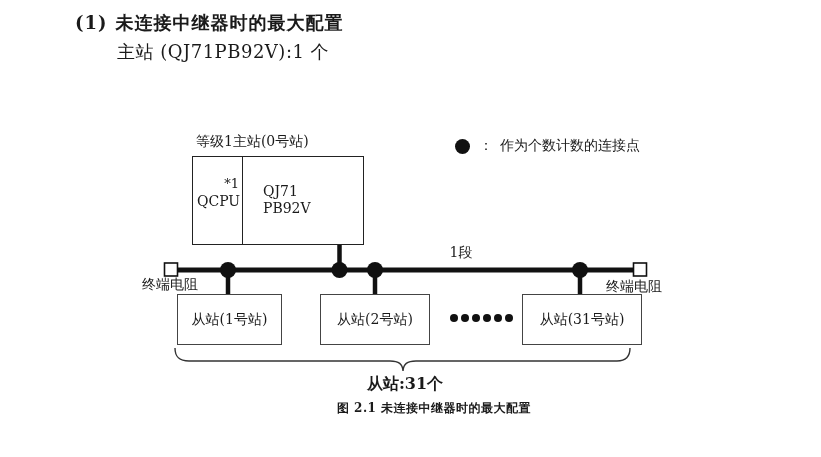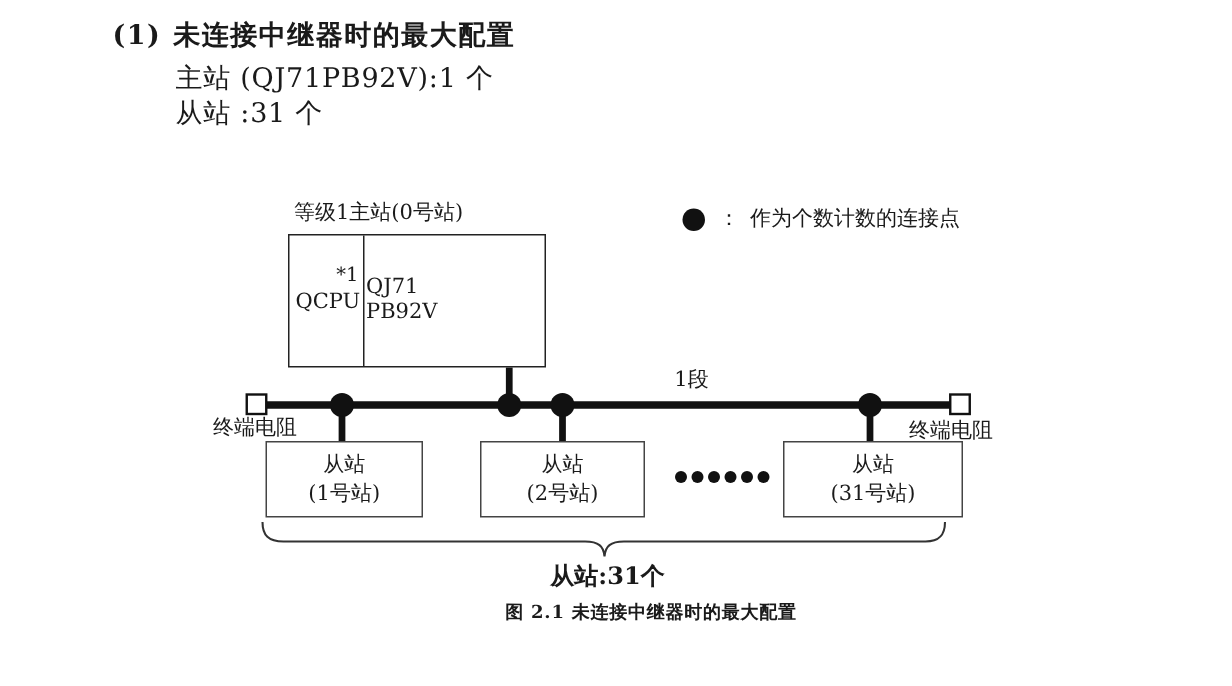--- a/index.html
+++ b/index.html
@@ -28,32 +28,32 @@
     left:192px;top:156px;width:172px;height:89px;
     border:1px solid #222;box-sizing:border-box;
     display:flex;background:#fff;
   }
   .m-cell{box-sizing:border-box;position:relative;font-size:14px;}
   .m-cell-power{width:73px;border-right:1px solid #222;display:flex;align-items:center;justify-content:center;}
   .m-cell-cpu{width:50px;border-right:1px solid #222;}
   .m-cell-module{width:47px;}
   .cpu-note{position:absolute;top:19px;right:3px;font-size:13px;}
   .cpu-name{position:absolute;left:4px;top:36px;}
-  .module-name{position:absolute;left:1px;top:26px;line-height:17px;white-space:nowrap;}
+  .module-name{position:absolute;left:20px;top:26px;line-height:17px;white-space:nowrap;}
   .legend{left:455px;top:137px;display:flex;align-items:center;font-size:14px;white-space:nowrap;}
   .legend-dot{width:15px;height:15px;border-radius:50%;background:#111;display:inline-block;}
   .legend-sep{margin-left:9px;}
   .legend-text{margin-left:7px;}
   .segment-label{left:461px;top:244px;transform:translateX(-50%);font-size:14px;white-space:nowrap;}
   .term-label{font-size:14px;white-space:nowrap;}
   .term-left{left:142px;top:276px;}
   .term-right{left:606px;top:278px;}
   .slave-box{
     top:294px;height:51px;border:1px solid #444;box-sizing:border-box;background:#fff;
-    display:flex;flex-direction:column;justify-content:center;
+    display:flex;flex-direction:row;align-items:center;justify-content:center;
     font-size:14px;line-height:19px;text-align:center;
   }
   .slave-1{left:177px;width:105px;}
   .slave-2{left:320px;width:110px;}
   .slave-3{left:522px;width:120px;}
   .brace-label{left:405px;top:374px;transform:translateX(-50%);font-size:16px;white-space:nowrap;font-weight:bold;}
   .caption{
     left:434px;top:400px;transform:translateX(-50%);
     font-size:12px;font-weight:bold;letter-spacing:0.5px;white-space:nowrap;
   }
@@ -63,21 +63,20 @@
 </style>
 </head>
 <body>
 
 <div id="page">
 
   <div class="abs heading">
     <span class="h-num">(1)</span><span>未连接中继器时的最大配置</span>
   </div>
   <div class="abs intro-line intro-1">主站 (QJ71PB92V):1 个</div>
-  <div class="abs intro-line intro-2">从站 :31 个</div>
 
   <svg class="diagram-canvas" width="821" height="457" viewBox="0 0 821 457">
 
     <line x1="171" y1="270" x2="640" y2="270" stroke="#111" stroke-width="5"></line>
 
     <line x1="339.5" y1="244" x2="339.5" y2="270" stroke="#111" stroke-width="4.5"></line>
     <line x1="228" y1="270" x2="228" y2="295" stroke="#111" stroke-width="4.5"></line>
     <line x1="375" y1="270" x2="375" y2="295" stroke="#111" stroke-width="4.5"></line>
     <line x1="580" y1="270" x2="580" y2="295" stroke="#111" stroke-width="4.5"></line>
 

